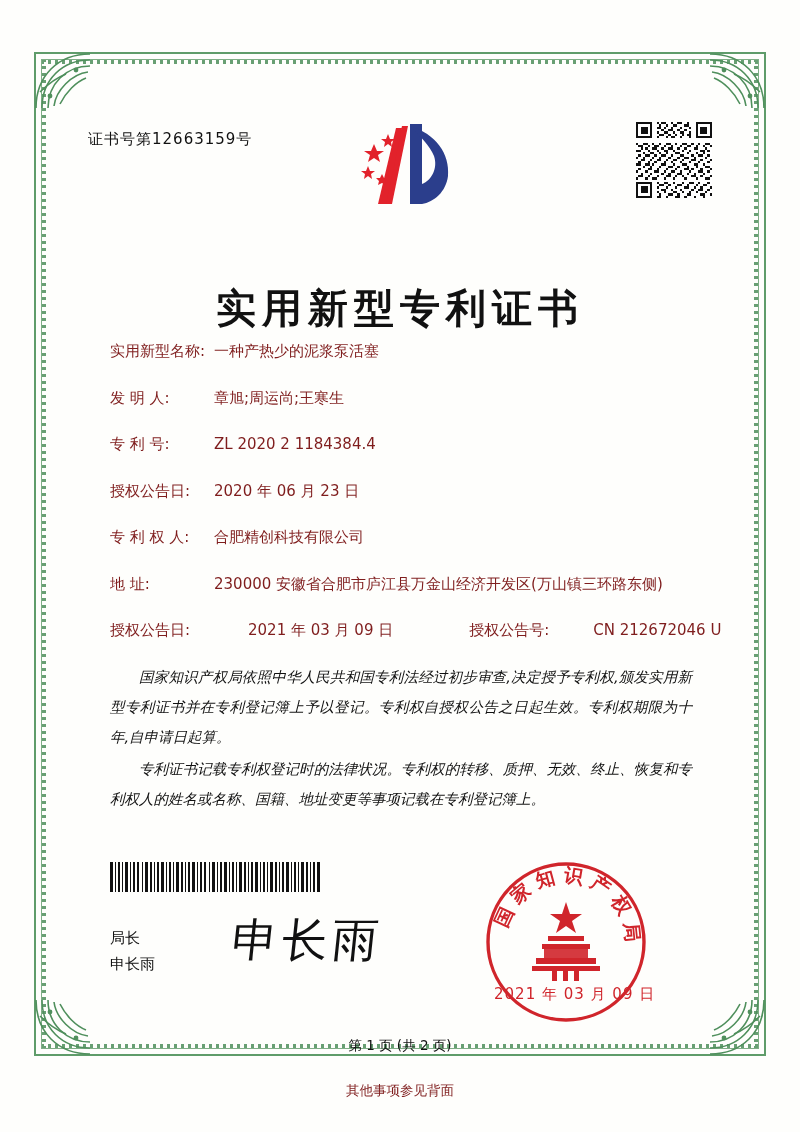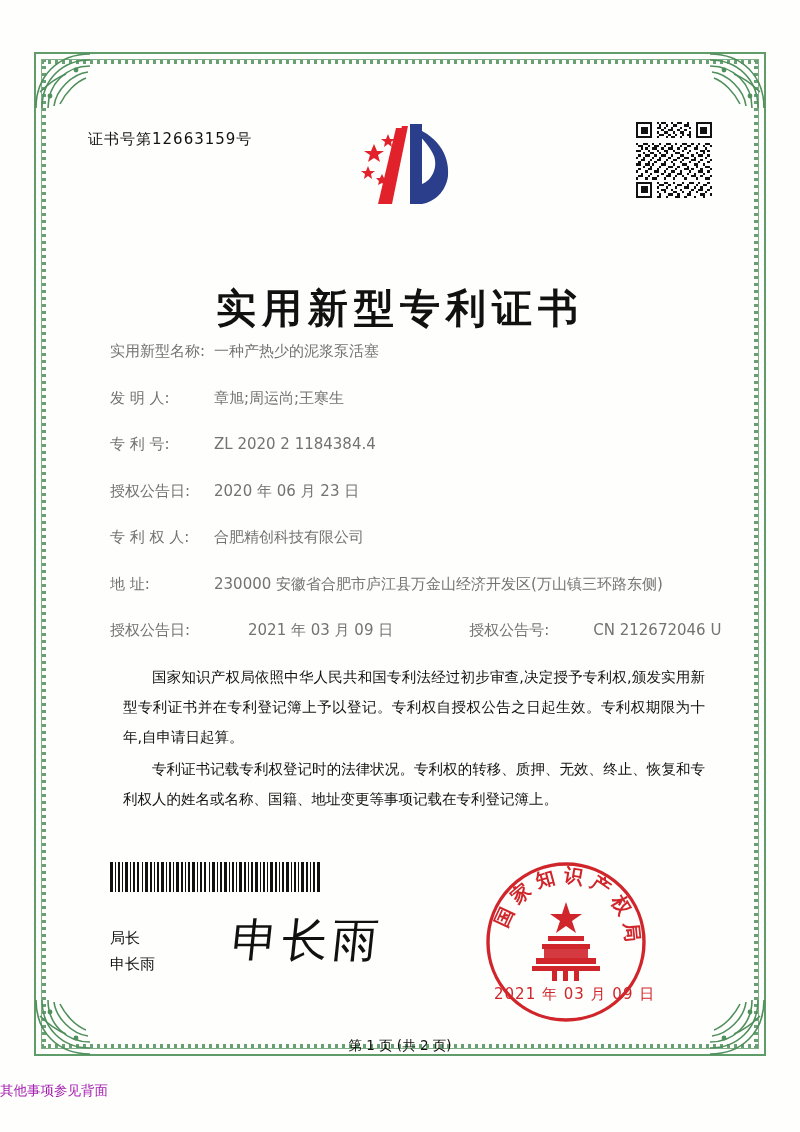--- a/index.html
+++ b/index.html
@@ -110,21 +110,21 @@
   }
 
   
   .fields {
     position: absolute;
     left: 110px;
     top: 340px;
     width: 590px;
     font-size: 15px;
     font-family: "DejaVu Sans", sans-serif;
-    color: #737373;
+    color: #7f1d1d;
   }
   .row {
     display: flex;
     align-items: flex-start;
     margin-bottom: 24px;
     line-height: 1.5;
   }
   .row .label {
     width: 104px;
     flex: 0 0 104px;
@@ -142,28 +142,29 @@
     white-space: nowrap;
   }
   .row .value2 {
     margin-left: 10px;
     white-space: nowrap;
   }
 
   
   .paras {
     position: absolute;
-    left: 123px;
+    left: 110px;
     top: 662px;
     width: 582px;
     font-size: 14.5px;
     line-height: 30px;
     font-family: "DejaVu Sans", sans-serif;
     color: #111;
     text-align: justify;
+    font-style: italic;
   }
   .paras p {
     margin: 0 0 2px 0;
     text-indent: 2em;
   }
 
   
   .barcode {
     position: absolute;
     left: 110px;
@@ -218,24 +219,24 @@
     top: 1037px;
     text-align: center;
     font-size: 13.5px;
     font-family: "DejaVu Sans", sans-serif;
     color: #111;
   }
   .back-note {
     position: absolute;
     left: 0; right: 0;
     top: 1082px;
-    text-align: left;
+    text-align: center;
     font-size: 13.5px;
     font-family: "DejaVu Sans", sans-serif;
-    color: #a21caf;
+    color: #7f1d1d;
   }
 </style>
 </head>
 <body>
 
 <div class="page">
 
   <div class="border-pattern"></div>
   <div class="border-outer"></div>
   <div class="border-inner"></div>

